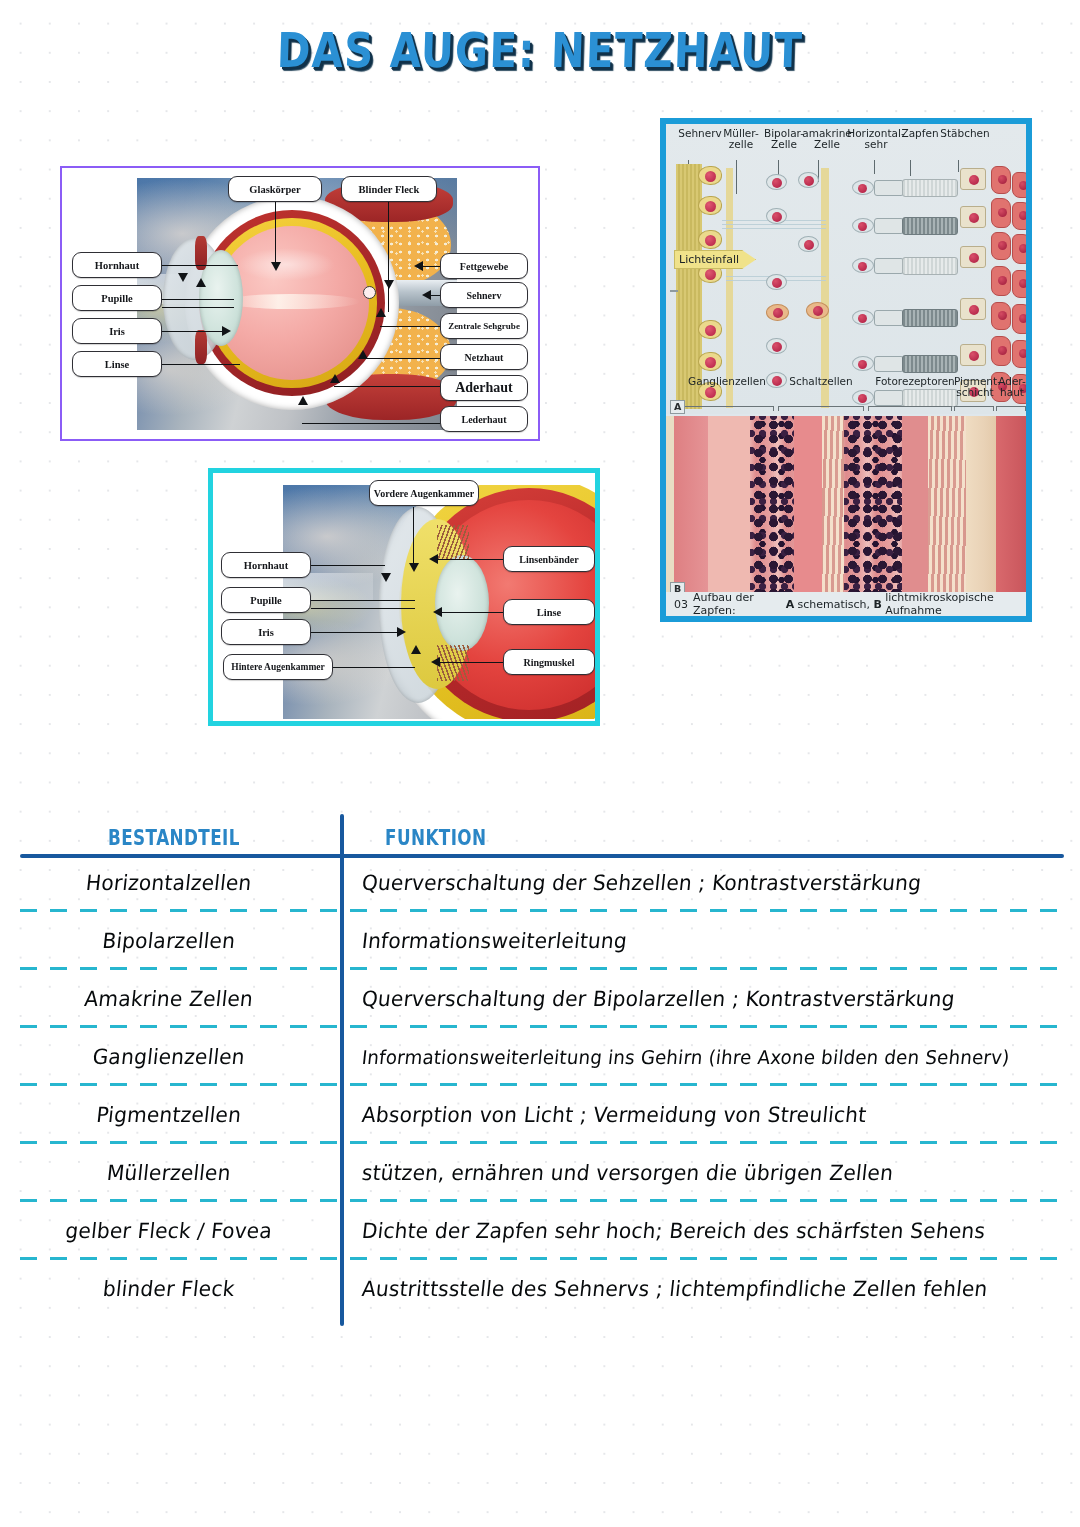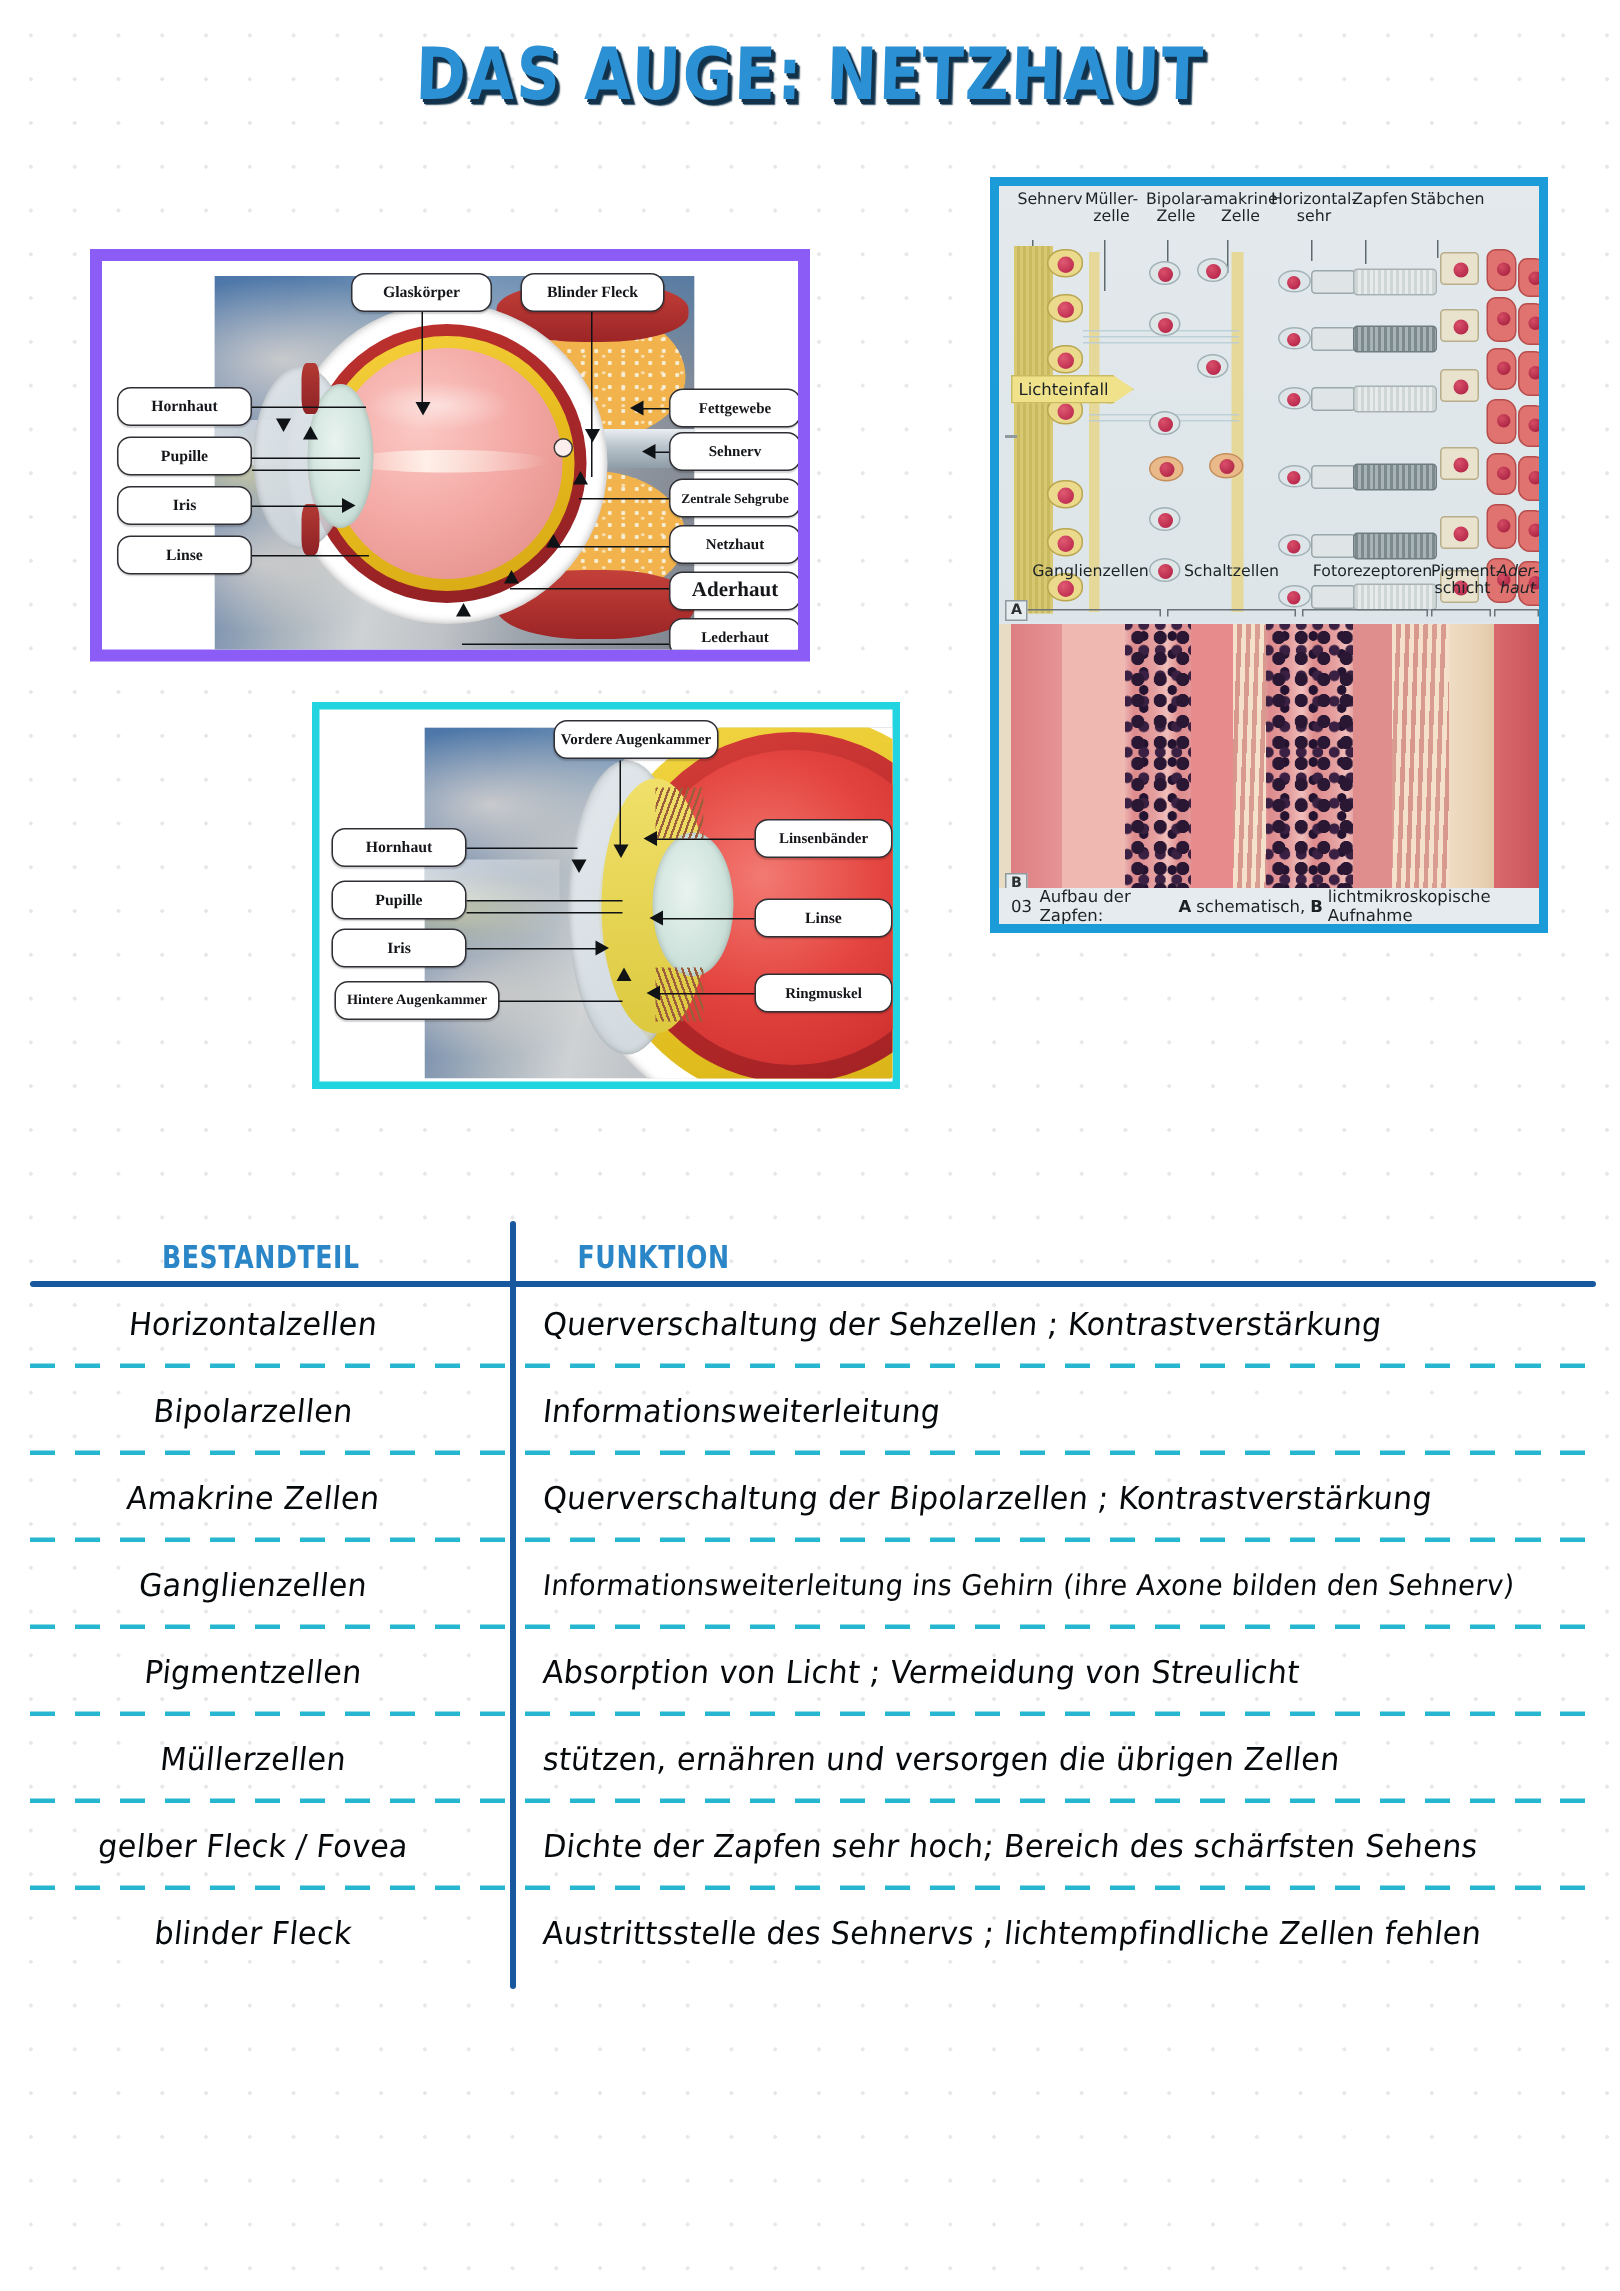--- a/index.html
+++ b/index.html
@@ -329,21 +329,21 @@
     background:repeating-linear-gradient(90deg,#27b6cf 0 17px, rgba(0,0,0,0) 17px 30px);
   }
 </style>
 </head>
 <body>
 
 <div id="page-title">
   <span class="ttl">DAS AUGE: NETZHAUT</span>
 </div>
 
-<div class="card" id="eye-card-1" style="left:60px; top:166px; width:480px; height:275px; border:8px solid #8b5cf6;">
+<div class="card" id="eye-card-1" style="left:60px; top:166px; width:480px; height:275px; border:2px solid #8b5cf6;">
   <div class="card-inner">
 
     <div class="eyephoto" style="left:75px; top:10px; width:320px; height:252px;">
       <div class="bgphoto"></div>
 
       <div class="lightbeam" style="left:0; top:96px; width:86px; height:30px;"></div>
 
       <div class="fat" style="left:196px; top:22px; width:118px; height:86px;"></div>
       <div class="fat" style="left:196px; top:130px; width:118px; height:84px;"></div>
       <div class="muscle" style="left:188px; top:4px; width:128px; height:40px;"></div>
@@ -621,21 +621,21 @@
         <span>Lichteinfall</span>
       </div>
     </div>
 
     <div class="ret-botlabels" style="top:252px; height:34px;">
       <span style="left:14px; width:94px;">Ganglienzellen</span>
       <span style="left:112px; width:86px;">Schaltzellen</span>
       <span style="left:202px; width:94px;">Fotorezeptoren</span>
       <span style="left:288px; width:42px;">Pigment-
 schicht</span>
-      <span style="left:330px; width:32px;font-style:italic;">Ader-
+      <span style="left:330px; width:32px;">Ader-
 haut</span>
     </div>
 
     <div class="brace up" style="left:14px;  top:282px; width:94px;"></div>
     <div class="brace up" style="left:112px; top:282px; width:86px;"></div>
     <div class="brace up" style="left:202px; top:282px; width:84px;"></div>
     <div class="brace up" style="left:288px; top:282px; width:40px;"></div>
     <div class="brace up" style="left:330px; top:282px; width:30px;"></div>
 
     <div class="ab-tag" style="left:4px; top:276px;">A</div>

